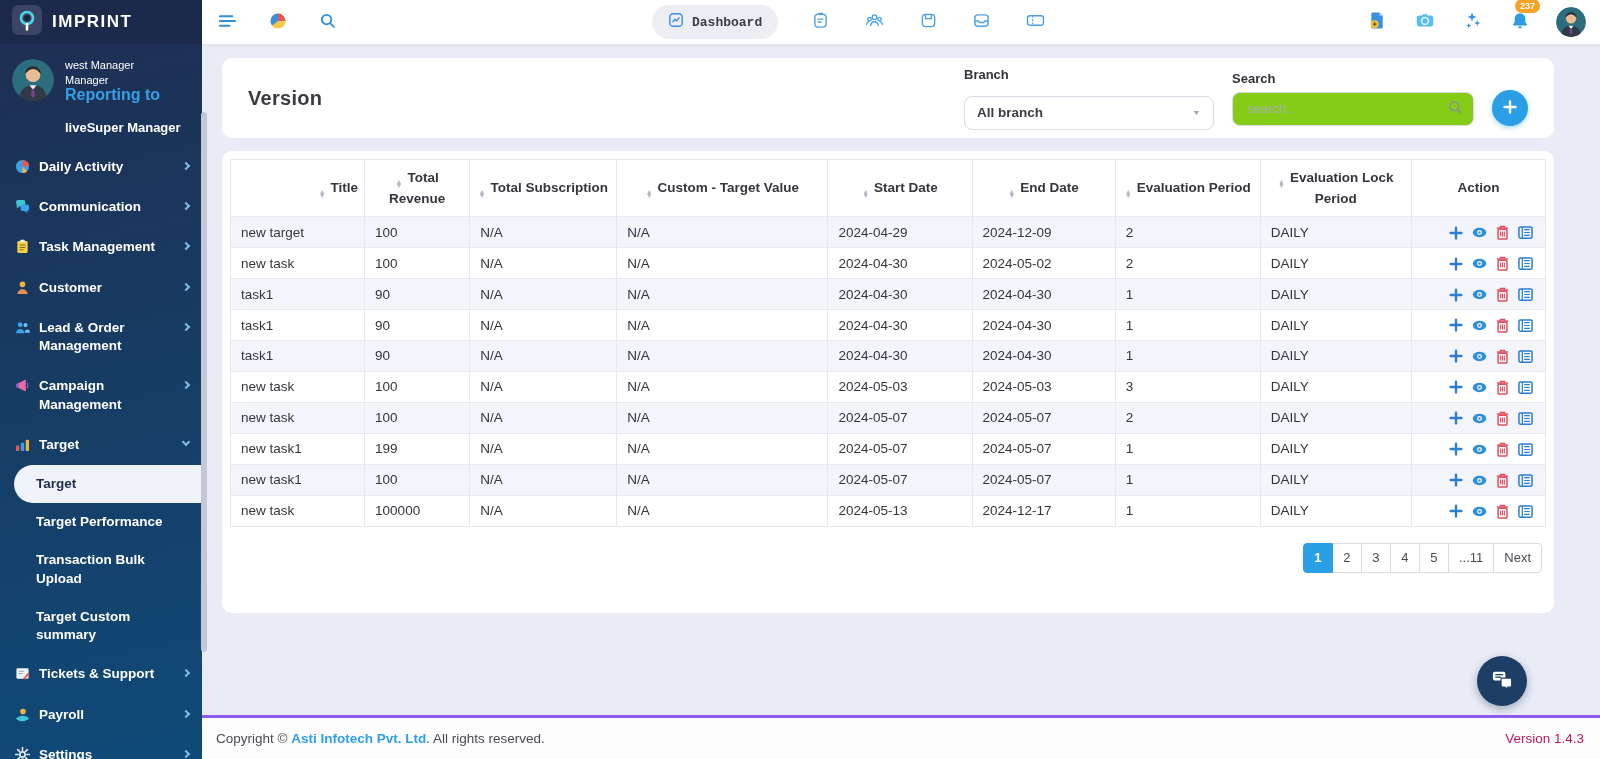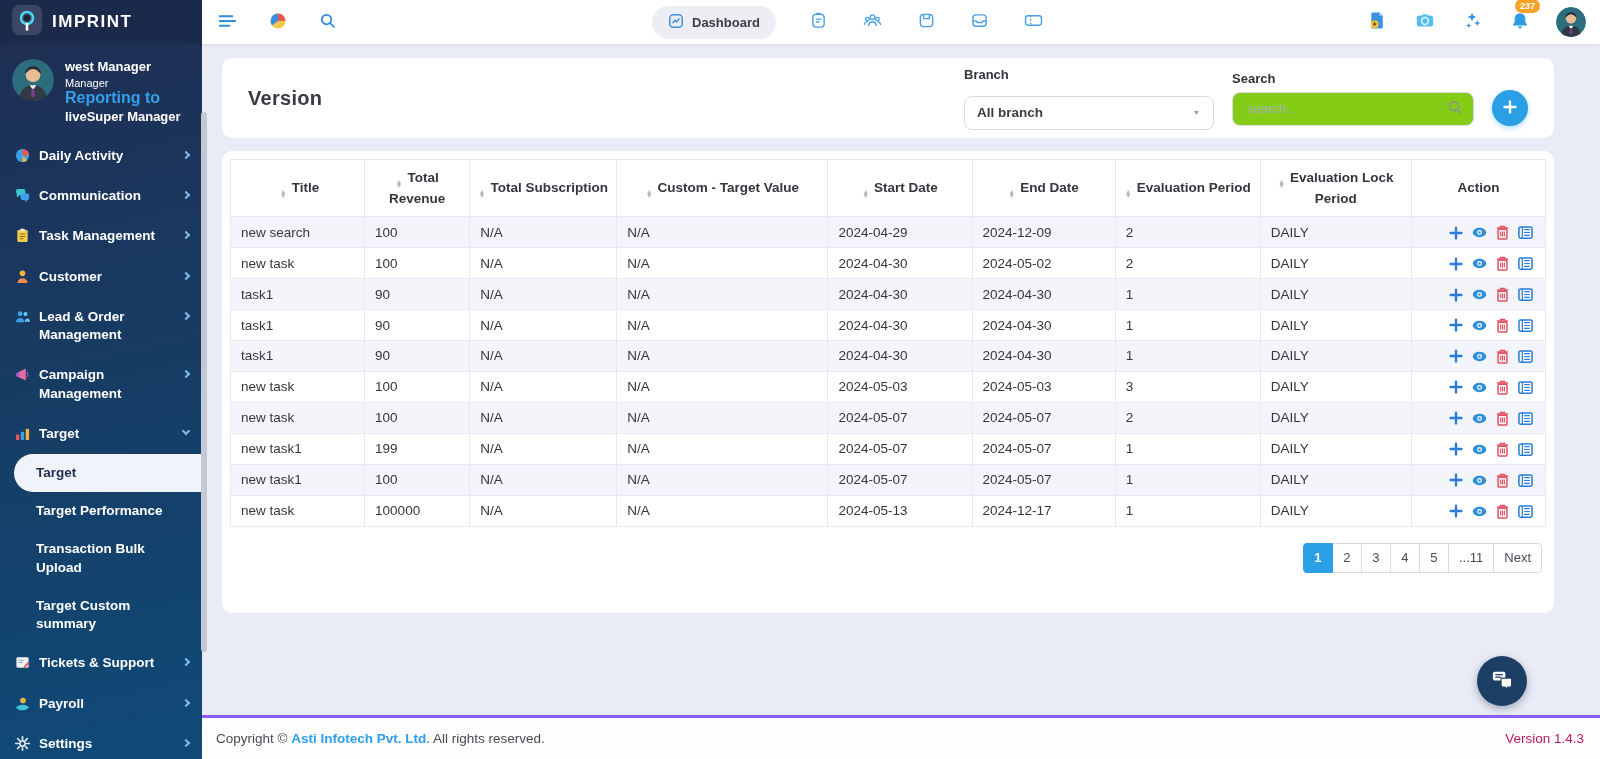--- a/index.html
+++ b/index.html
@@ -14,42 +14,42 @@
   
   .sidebar {
     width:202px; flex:0 0 202px; position:relative; z-index:3;
     background:linear-gradient(168deg,#202d52 0%,#183a61 42%,#0f4a78 100%);
     color:#fff;
   }
   .logo-bar { height:44px; display:flex; align-items:center; gap:10px; padding:0 12px; background:#1b2a4b; cursor:pointer; }
   .logo-text { font-size:17px; font-weight:bold; letter-spacing:1.5px; }
   .user-card { display:flex; gap:11px; padding:15px 12px 12px; cursor:pointer; }
   .avatar { width:42px; height:42px; border-radius:50%; overflow:hidden; flex:0 0 42px; }
-  .user-name { font-weight:bold; font-size:13px; }
+  .user-name { font-weight:normal; font-size:11px; }
   .user-role { font-size:11px; margin-top:3px; }
   .user-reporting { font-size:16px; color:#33a0e8; font-weight:bold; }
-  .user-reporting-to { font-size:13px; font-weight:bold; margin-top:2px; }
+  .user-reporting-to { font-size:13px; font-weight:bold; margin-top:16px; }
   .nav-item { display:flex; align-items:flex-start; gap:9px; padding:11px 13px 11px 15px; font-size:13.5px; font-weight:bold; cursor:pointer; line-height:1.35; }
   .nav-icon { width:15px; height:15px; flex:0 0 15px; margin-top:1px; }
   .nav-icon svg { width:15px; height:15px; display:block; }
   .nav-label { flex:1; }
   .chev { width:6px; height:6px; border-right:2px solid #7fb9e8; border-bottom:2px solid #7fb9e8; margin-top:5px; flex:0 0 auto; }
   .chev.right { transform:rotate(-45deg); }
   .chev.down  { transform:rotate(45deg); margin-top:3px; }
   .sub-item { padding:10px 10px 10px 36px; font-size:13.5px; font-weight:bold; cursor:pointer; line-height:1.35; }
   .sub-item.active { background:#f1f3fa; color:#1e2c4e; border-radius:20px 0 0 20px; margin-left:14px; padding-left:22px; }
   .side-scroll { position:fixed; left:201px; top:112px; width:6px; height:540px; background:#c4c8d4; border-radius:3px; z-index:4; }
 
   
   .main { flex:1; display:flex; flex-direction:column; position:relative; min-width:0; }
   .topbar { height:44px; flex:0 0 44px; background:#fff; display:flex; align-items:center; padding:0 14px; position:relative; box-shadow:0 1px 3px rgba(40,50,80,.08); z-index:2; }
   .tb-left { display:flex; align-items:center; gap:28px; }
   .icon-btn { background:none; border:none; padding:2px; cursor:pointer; display:flex; align-items:center; }
   .tb-center { position:absolute; left:450px; top:0; height:44px; display:flex; align-items:center; gap:32px; }
-  .dash-pill { display:flex; align-items:center; gap:8px; background:#ededf4; border:none; border-radius:17px; padding:7px 16px; font-size:13px; font-weight:bold; color:#3c3c46; cursor:pointer; font-family:Liberation Sans, sans-serif; }
+  .dash-pill { display:flex; align-items:center; gap:8px; background:#ededf4; border:none; border-radius:17px; padding:7px 16px; font-size:13px; font-weight:bold; color:#3c3c46; cursor:pointer; font-family:Liberation Mono, monospace; }
   .tb-right { margin-left:auto; display:flex; align-items:center; gap:24px; }
   .bell-wrap { position:relative; }
   .badge { position:absolute; top:-10px; left:7px; background:#f6a226; color:#fff; font-size:9px; font-weight:bold; border-radius:8px; padding:2px 5px; }
   .top-avatar { width:30px; height:30px; border-radius:50%; overflow:hidden; padding:0; border:none; background:none; cursor:pointer; }
 
   .content { flex:1; padding:14px 46px 0 20px; overflow:hidden; }
   .card { background:#fff; border-radius:10px; }
   .head-card { display:flex; align-items:center; padding:10px 26px; margin-bottom:13px; height:80px; }
   .page-title { font-size:20px; color:#3a3a42; font-weight:bold; letter-spacing:.3px; }
   .filters { margin-left:auto; display:flex; align-items:center; gap:18px; }
@@ -58,21 +58,21 @@
   .select .caret { margin-left:auto; font-size:9px; color:#9aa0ad; transform:scaleY(.8); }
   .search-wrap { width:242px; height:34px; border:1px solid #d8dbe6; border-radius:8px; display:flex; align-items:center; padding:0 10px 0 12px; background:#84cc16; }
   .search-wrap input { border:none; outline:none; flex:1; font-size:13px; color:#555; font-family:inherit; background:transparent; min-width:0; }
   .search-wrap input::placeholder { color:#a9adbb; }
   .add-btn { width:36px; height:36px; border-radius:50%; background:#2b9fe6; border:none; margin-top:20px; cursor:pointer; display:flex; align-items:center; justify-content:center; box-shadow:0 2px 5px rgba(43,159,230,.4); }
 
   .table-card { padding:8px 8px 0; }
   table { width:100%; border-collapse:collapse; table-layout:fixed; }
   th,td { border:1px solid #e7e9f1; font-size:13.5px; color:#35353d; }
   th { font-weight:bold; padding:8px 6px; text-align:center; vertical-align:middle; line-height:1.45; }
-  th.col-0 { text-align:center; padding-left:10px; }
+  th.col-0 { text-align:right; padding-left:10px; }
   td { padding:7px 10px; text-align:left; overflow:hidden; white-space:nowrap; }
   tr.striped td { background:#f3f5fb; }
   td.action-cell { text-align:right; padding-right:12px; }
   .sort { display:inline-flex; flex-direction:column; vertical-align:-2px; margin-right:5px; line-height:.62; font-size:7px; color:#b6bac8; }
   .action-btn { background:none; border:none; padding:0 0 0 9px; cursor:pointer; vertical-align:middle; }
   .action-btn svg { display:block; }
 
   .pagination { display:flex; justify-content:flex-end; margin-top:16px; padding:0 4px 40px 0; }
   .pg { min-width:30px; height:30px; padding:0 10px; background:#fff; border:1px solid #d9dce5; color:#4a4a55; font-size:13px; display:flex; align-items:center; justify-content:center; margin-left:-1px; cursor:pointer; font-family:inherit; }
   .pg.active { background:#2b9fe6; border-color:#2b9fe6; color:#fff; font-weight:bold; position:relative; }
@@ -424,21 +424,21 @@
                   </span><span>Evaluation Period</span></th>
                 <th class="col-7"><span class="sort">
                     <span>▲</span>
                     <span>▼</span>
                   </span><span>Evaluation Lock Period</span></th>
                 <th class="col-8"><span>Action</span></th>
               </tr>
             </thead>
           <tbody id="table-body">
               <tr class="striped">
-                <td><span>new search</span></td>
+                <td><span>new target</span></td>
                 <td><span>100</span></td>
                 <td><span>N/A</span></td>
                 <td><span>N/A</span></td>
                 <td><span>2024-04-29</span></td>
                 <td><span>2024-12-09</span></td>
                 <td><span>2</span></td>
                 <td><span>DAILY</span></td>
                 <td class="action-cell"><button class="action-btn"><span><svg viewBox="0 0 16 16" width="14" height="14">
                         <path d="M8 1.8v12.4M1.8 8h12.4" stroke="#2a7cd4" stroke-width="2.7" stroke-linecap="round"></path>
                       </svg></span></button><button class="action-btn"><span><svg viewBox="0 0 16 16" width="15" height="15">

